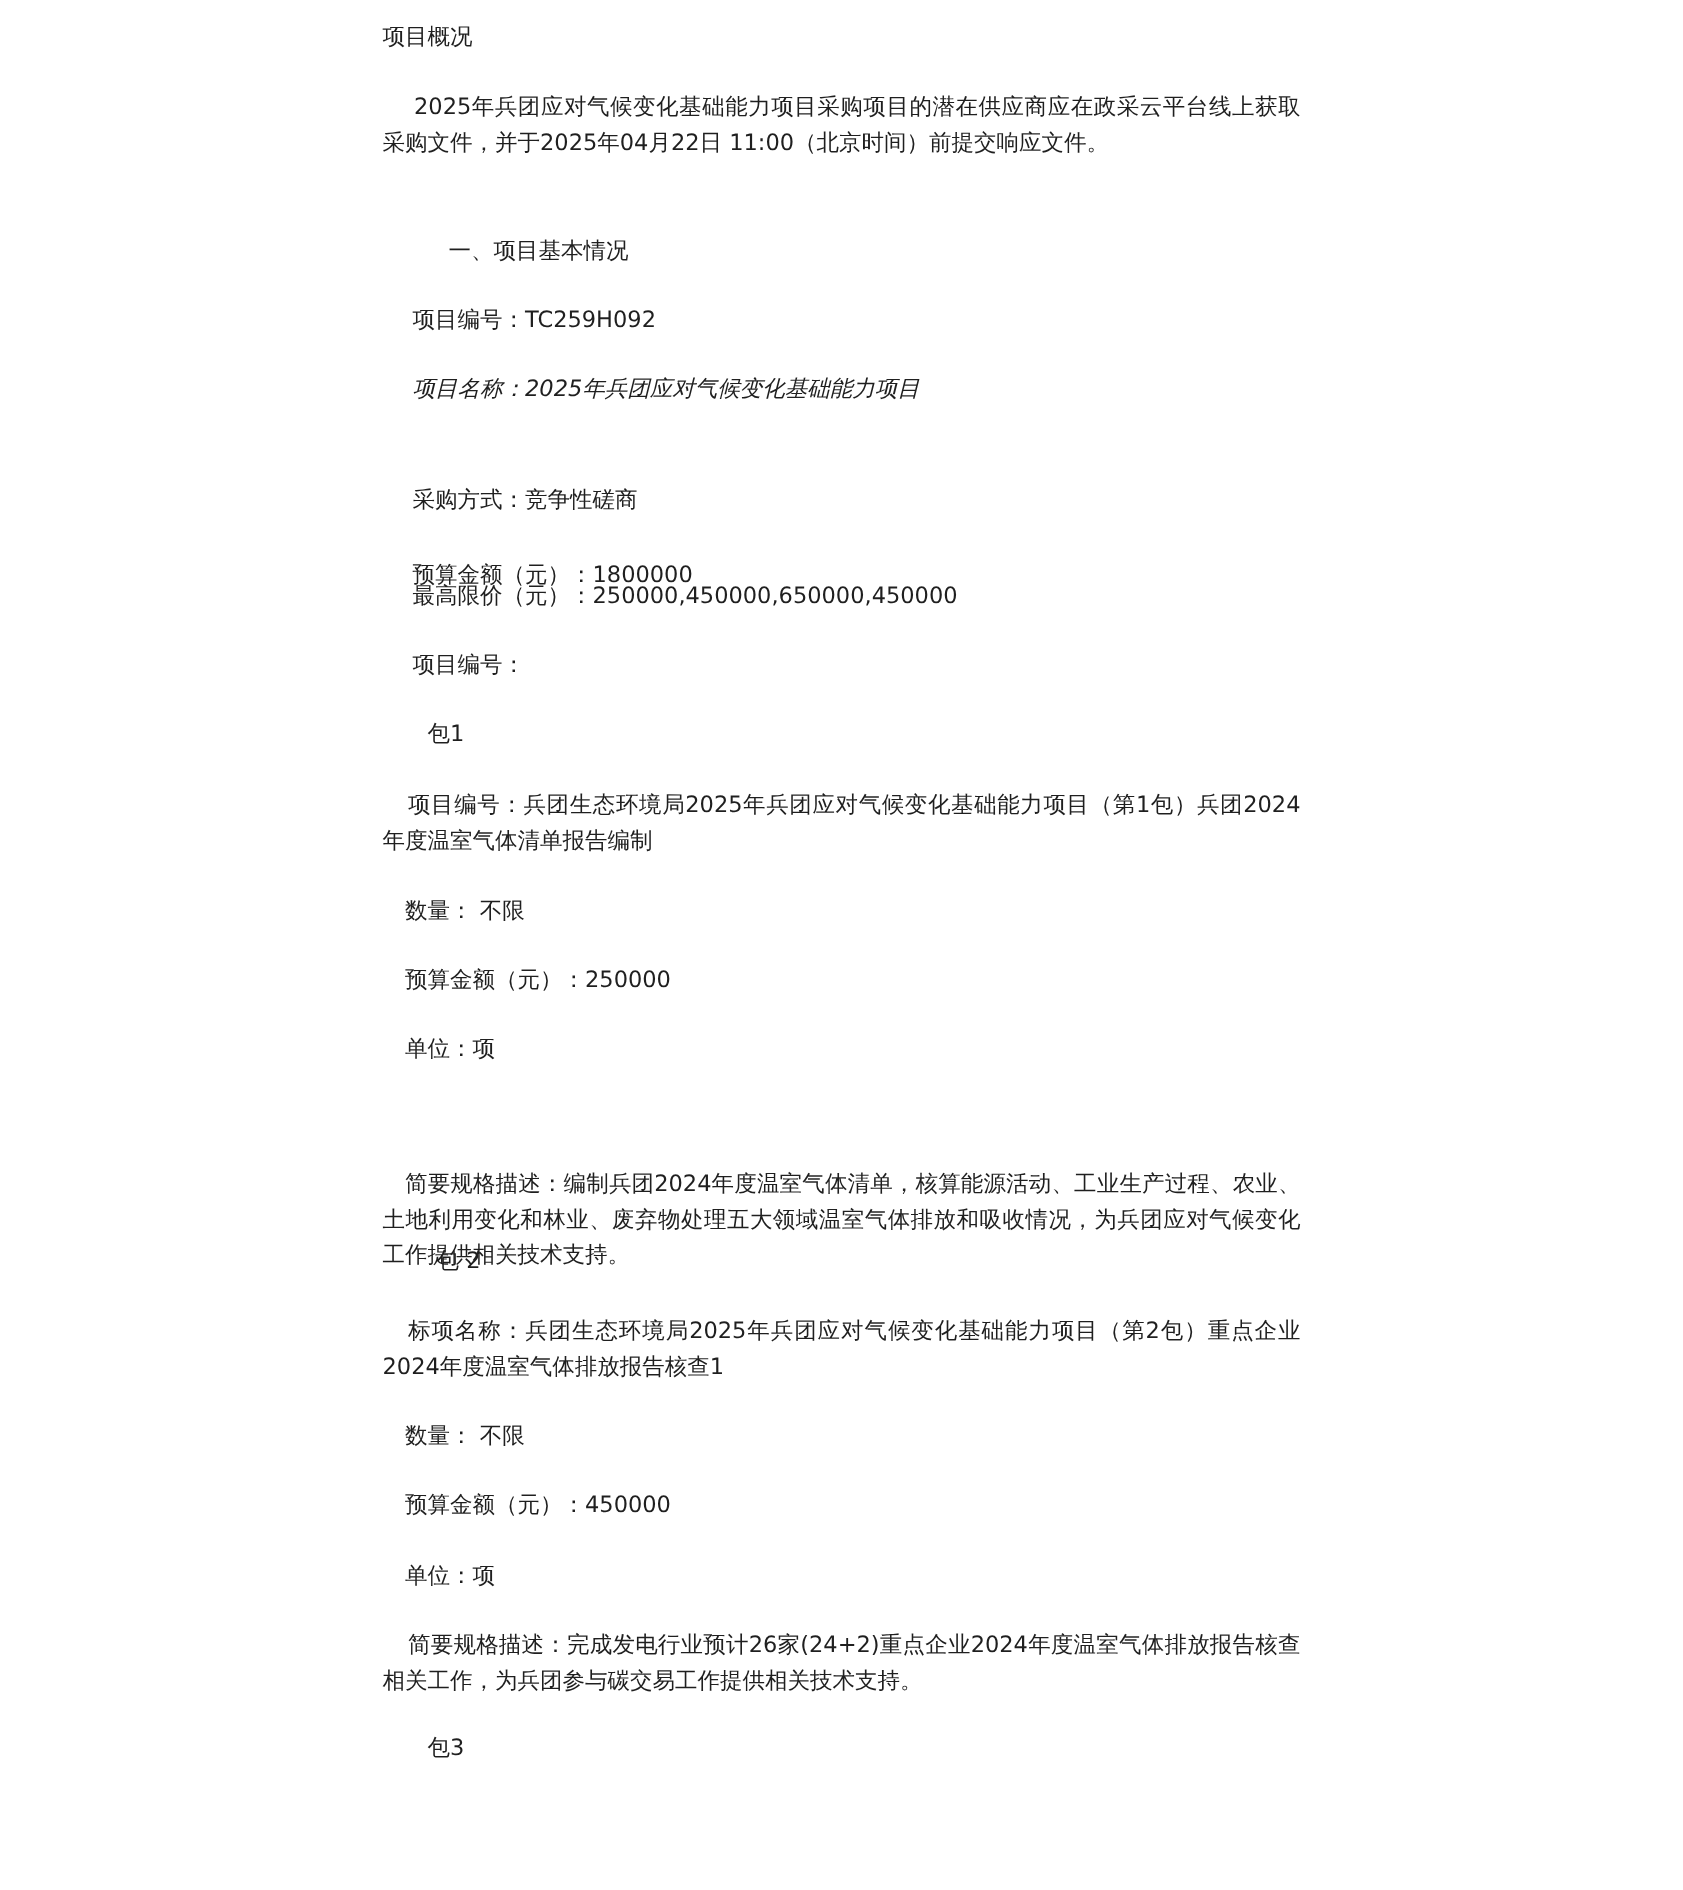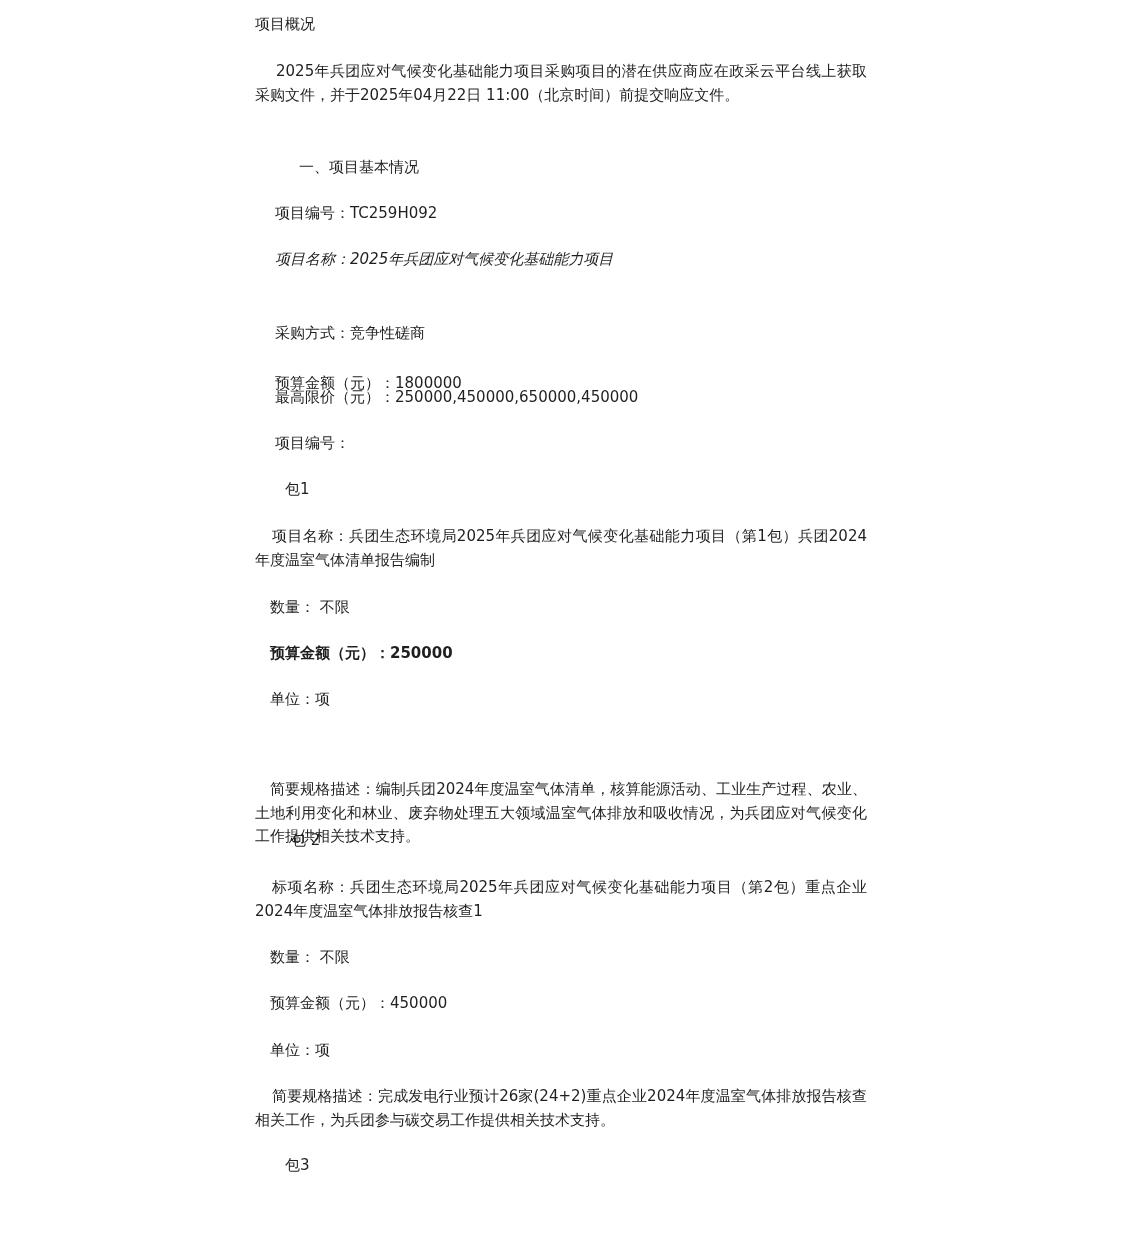--- a/index.html
+++ b/index.html
@@ -59,25 +59,25 @@
   <div class="line ind2" style="top:294px;margin-top:28px;">采购方式：竞争性磋商</div>
 
   <div class="line ind2" style="top:340px;margin-top:32px;">预算金额（元）：1800000</div>
 
   <div class="line ind2" style="top:386px;">最高限价（元）：250000,450000,650000,450000</div>
 
   <div class="line ind2" style="top:432px;">项目编号：</div>
 
   <div class="line ind3" style="top:478px;">包1</div>
 
-  <div class="line p ind6" style="top:525px;">项目名称：兵团生态环境局2025年兵团应对气候变化基础能力项目（第1包）兵团2024年度温室气体清单报告编制</div>
+  <div class="line p ind6" style="top:525px;">项目编号：兵团生态环境局2025年兵团应对气候变化基础能力项目（第1包）兵团2024年度温室气体清单报告编制</div>
 
   <div class="line ind5" style="top:596px;">数量：  不限</div>
 
-  <div class="line ind5" style="top:642px;font-weight:bold;">预算金额（元）：250000</div>
+  <div class="line ind5" style="top:642px;">预算金额（元）：250000</div>
 
   <div class="line ind5" style="top:688px;">单位：项</div>
 
   <div class="line p ind7" style="top:778px;">简要规格描述：编制兵团2024年度温室气体清单，核算能源活动、工业生产过程、农业、土地利用变化和林业、废弃物处理五大领域温室气体排放和吸收情况，为兵团应对气候变化工作提供相关技术支持。</div>
 
   <div class="line ind4" style="top:829px;">包 2</div>
 
   <div class="line p ind6" style="top:876px;">标项名称：兵团生态环境局2025年兵团应对气候变化基础能力项目（第2包）重点企业2024年度温室气体排放报告核查1</div>
 
   <div class="line ind5" style="top:946px;">数量：  不限</div>

